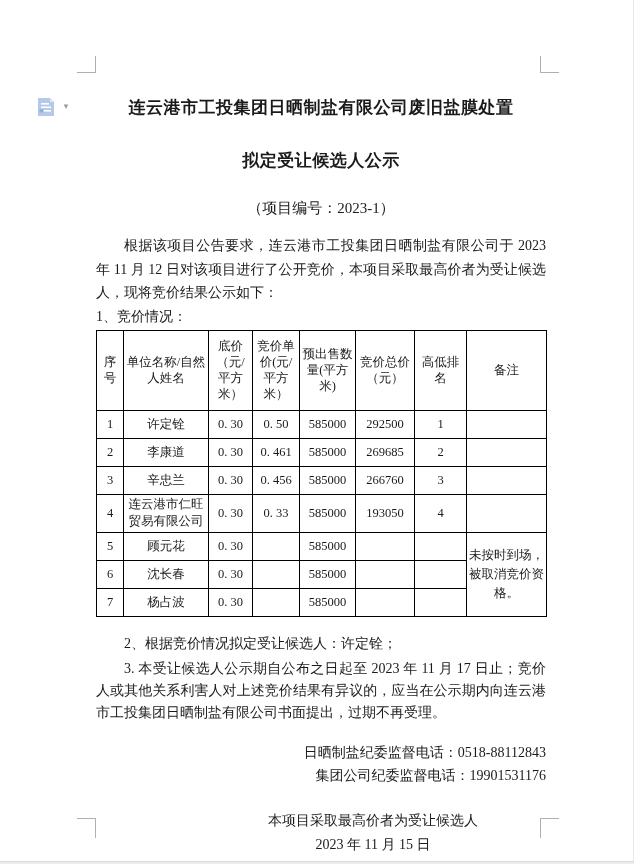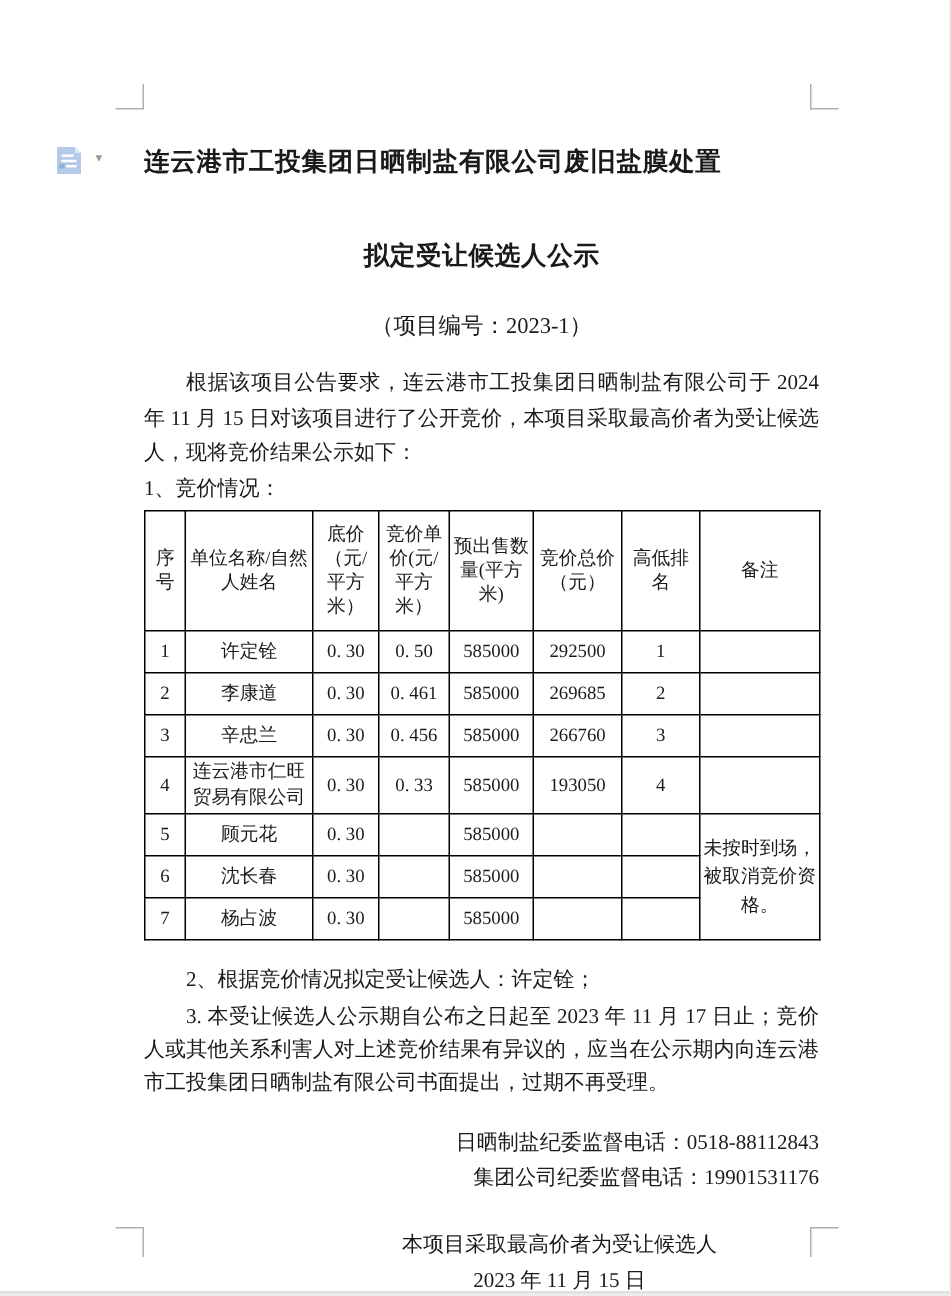--- a/index.html
+++ b/index.html
@@ -22,22 +22,22 @@
   .crop-br { left:540px; top:818px; height:20px; border-left:1px solid #b0b0b0;  border-top:1px solid #b0b0b0; }
 
   
   .comment-btn { position:absolute; left:35px; top:96px; width:22px; height:22px; cursor:pointer; }
   .dropdown-btn { position:absolute; left:60px; top:100px; width:12px; height:12px; cursor:pointer;
                   color:#9a9a9a; font-size:9px; line-height:12px; text-align:center;
                   font-family:"DejaVu Sans",sans-serif; }
 
   .content { position:absolute; left:96px; top:0; width:450px; }
 
-  .doc-title   { margin-top:97px; font-size:17px; line-height:22px; font-weight:bold; letter-spacing:0.5px; }
-  .doc-subtitle{ margin-top:41px; font-size:17px; line-height:22px; font-weight:bold; text-align:center; letter-spacing:0.5px; }
+  .doc-title   { margin-top:97px; font-size:17px; line-height:22px; font-weight:bold; text-align:center; letter-spacing:0.5px; }
+  .doc-subtitle{ margin-top:31px; font-size:17px; line-height:22px; font-weight:bold; text-align:center; letter-spacing:0.5px; }
   .doc-project { margin-top:25px; font-size:15px; line-height:22px; font-weight:normal; text-align:center; }
 
   .para { font-size:14px; line-height:23.5px; text-align:justify; }
   .indent { text-indent:2em; }
   .intro    { margin-top:15px; }
   .section1 { margin-top:0; line-height:24px; }
   .para2    { margin-top:15px; line-height:24px; }
   .para3    { margin-top:2px; line-height:22px; }
   .phones   { margin-top:17px; font-size:14px; line-height:23px;text-align:right; }
 
@@ -82,21 +82,21 @@
     </svg>
   </div>
   <div class="dropdown-btn">▾</div>
 
   <div class="content">
 
     <div class="doc-title">连云港市工投集团日晒制盐有限公司废旧盐膜处置</div>
     <div class="doc-subtitle">拟定受让候选人公示</div>
     <div class="doc-project">（项目编号：2023-1）</div>
 
-    <p class="para intro indent">根据该项目公告要求，连云港市工投集团日晒制盐有限公司于 2024 年 11 月 15 日对该项目进行了公开竞价，本项目采取最高价者为受让候选人，现将竞价结果公示如下：</p>
+    <p class="para intro indent">根据该项目公告要求，连云港市工投集团日晒制盐有限公司于 2023 年 11 月 12 日对该项目进行了公开竞价，本项目采取最高价者为受让候选人，现将竞价结果公示如下：</p>
 
     <p class="para section1">1、竞价情况：</p>
 
     <table class="bid">
       <colgroup>
         <col style="width:27px">
           <col style="width:85px">
           <col style="width:44px">
           <col style="width:47px">
         <col style="width:56px">

